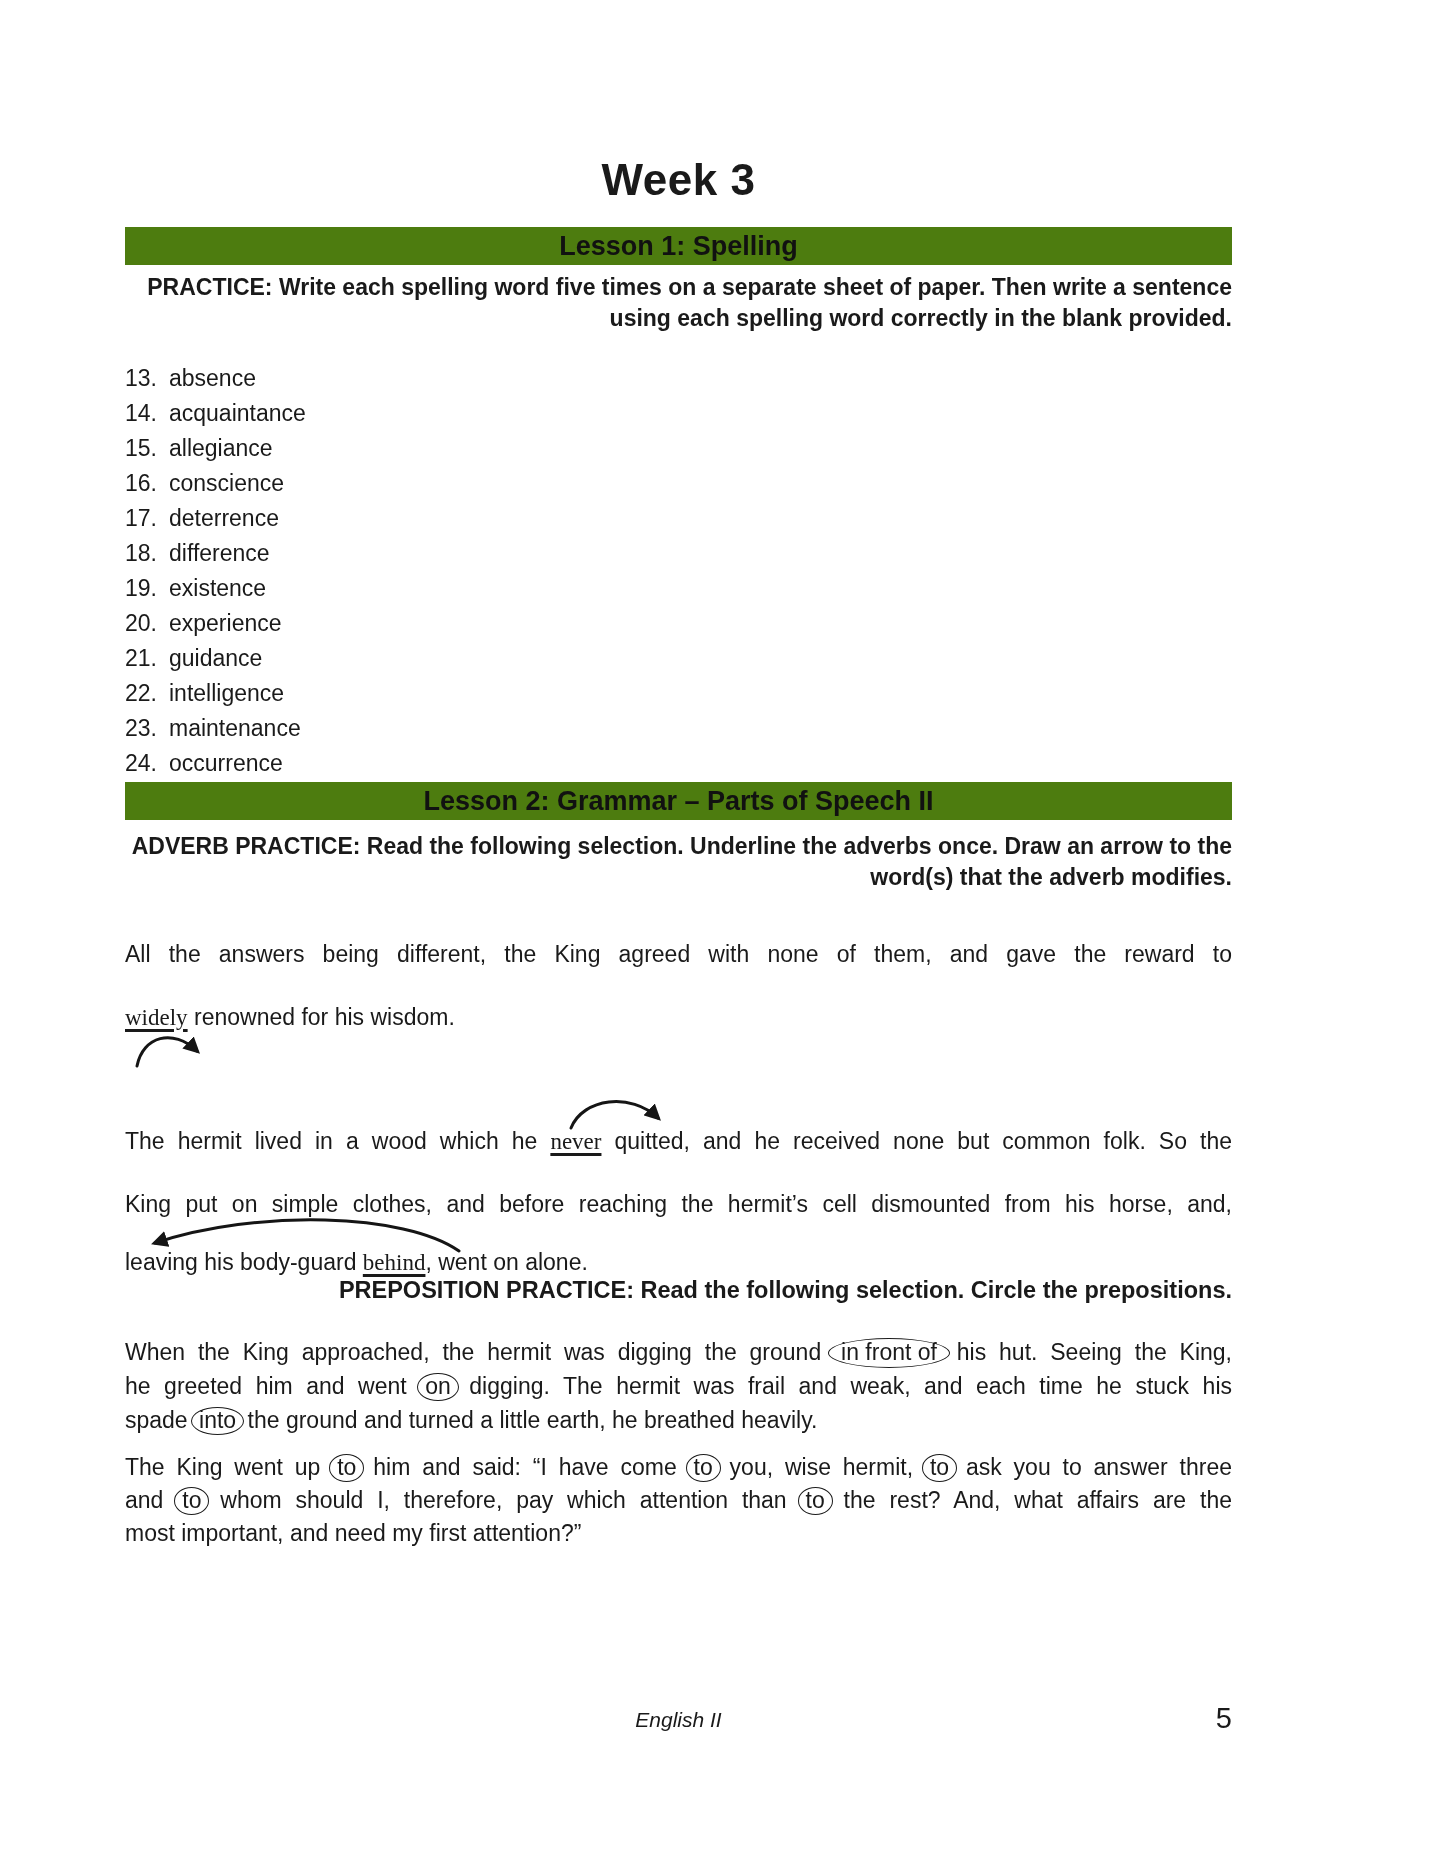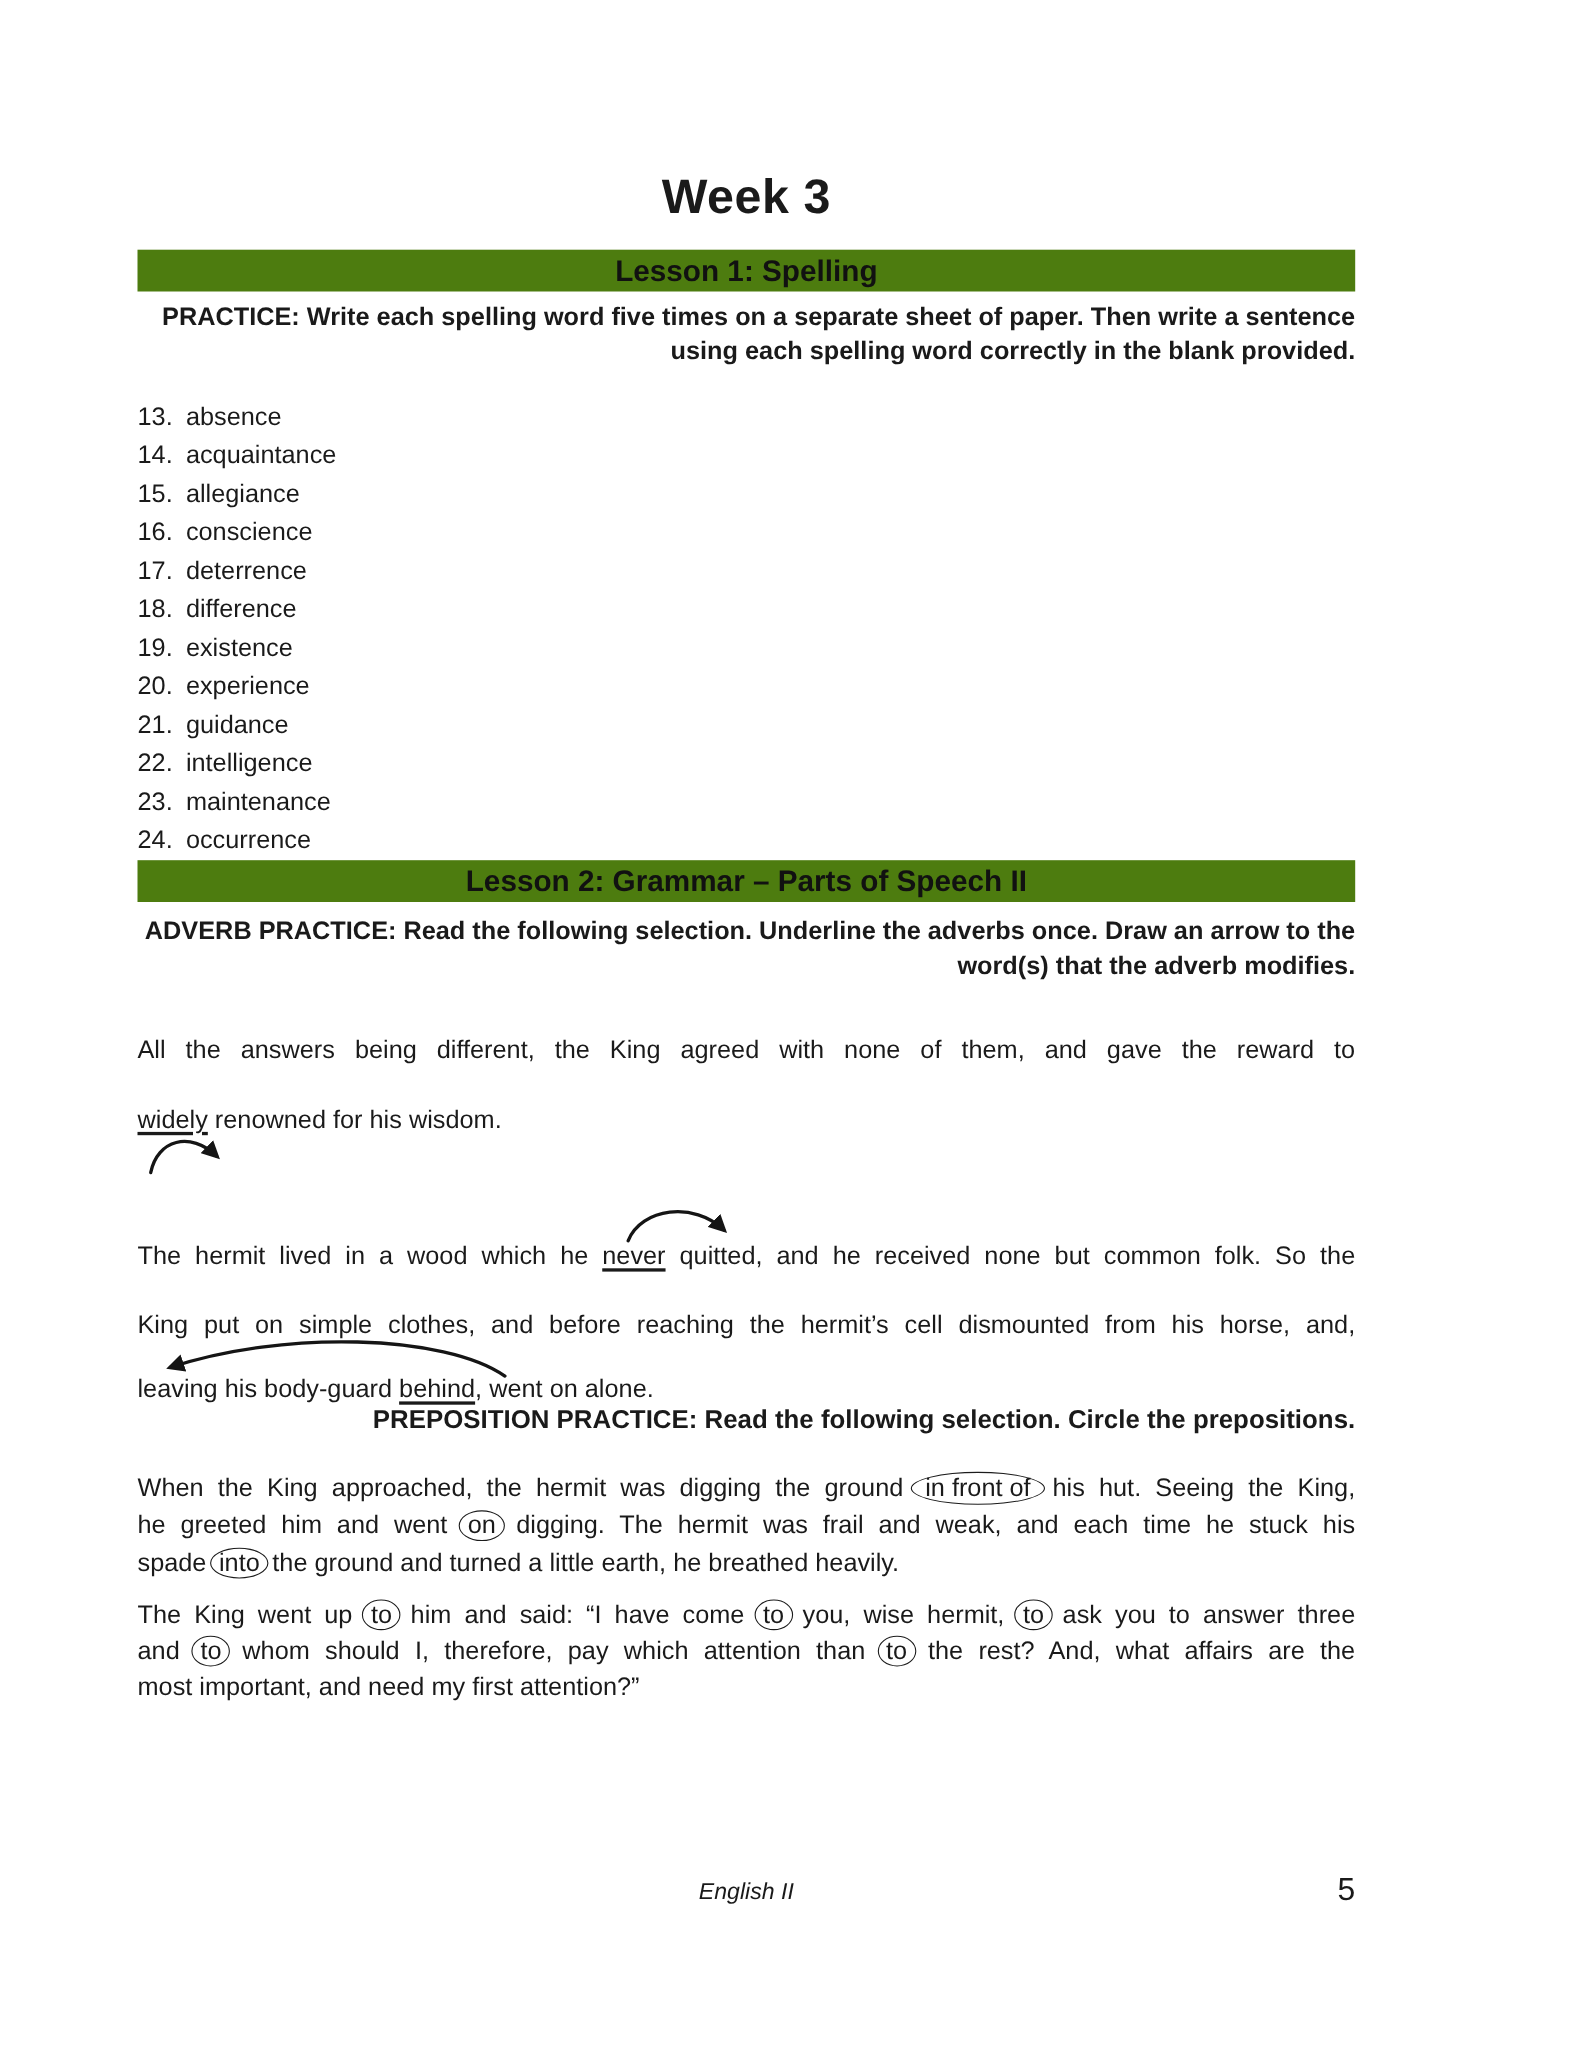--- a/index.html
+++ b/index.html
@@ -32,20 +32,21 @@
   .para-b .l1{margin-bottom:30px;}
   .para-b .l2{margin-bottom:25px;}
   .prep1{top:1335px;}
   .prep1 .line{line-height:34px;}
   .prep2{top:1451px;}
   .prep2 .line{line-height:33px;}
   .adv{
     text-decoration:underline;
     text-decoration-thickness:2.5px;
     text-underline-offset:4px;
+    font-family:Liberation Serif, serif;
   }
   .circle{
     display:inline-block;border:1.6px solid #1c1c1c;border-radius:50%;
     padding:1px 7px 2px 7px;margin:0 -3px;line-height:23px;vertical-align:baseline;
   }
   .ellipse{
     display:inline-block;border:1.6px solid #1c1c1c;border-radius:50%;
     padding:2px 12px 3px 12px;margin:0 -6px;line-height:23px;vertical-align:baseline;
   }
   .arrow-svg{position:absolute;pointer-events:none;}

